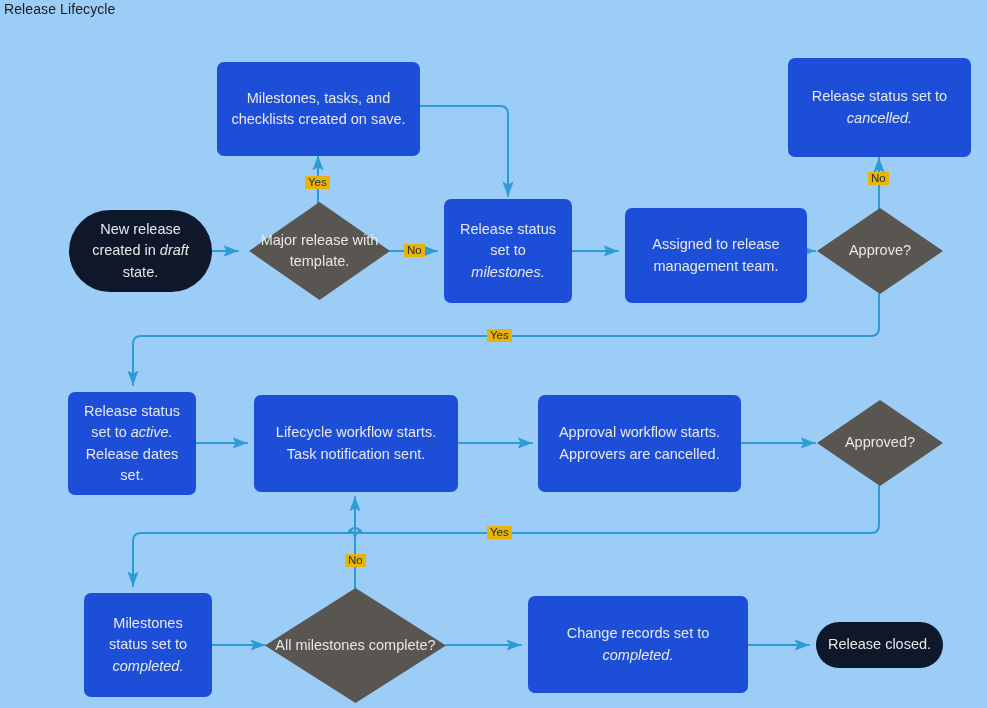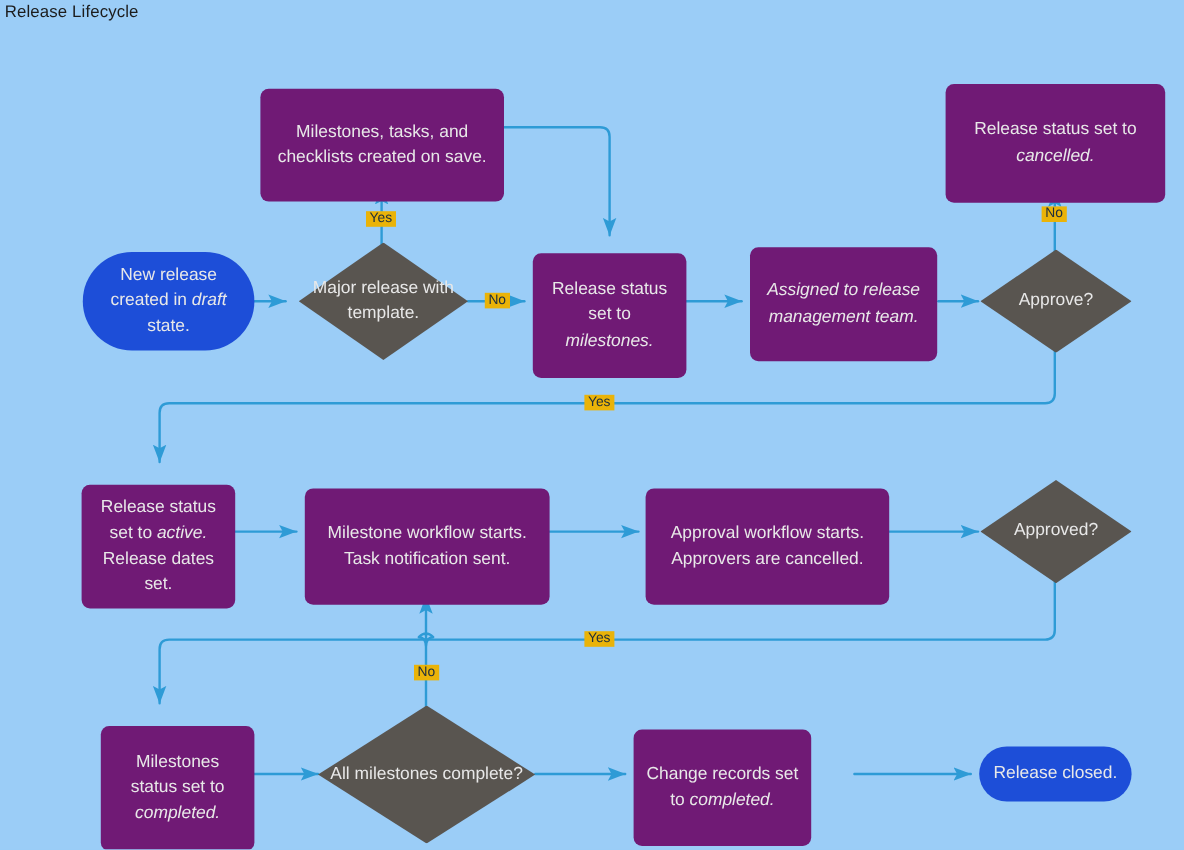--- a/index.html
+++ b/index.html
@@ -42,26 +42,25 @@
     align-items: center;
     justify-content: center;
     text-align: center;
     color: #e8e8e8;
     font-size: 14.5px;
     line-height: 1.48;
     padding: 4px 8px;
   }
   .node .txt { display: block; width: 100%; }
   .node.rect {
-    background: #701a75;
+    background: #1d4ed8;
     border-radius: 7px;
-    margin-top: 12px;
   }
   .node.stadium {
-    background: #1d4ed8;
+    background: #0f172a;
     border-radius: 42px;
   }
   .node.diamond-wrap {
     background: transparent;
     padding: 0;
   }
   .dia-shape {
     position: absolute;
     left: 0; top: 0;
     width: 100%;
@@ -146,60 +145,60 @@
   </div>
 
   <div class="node rect" style="left:217px; top:62px; width:203px; height:94px;">
     <span class="txt">Milestones, tasks, and checklists created on save.</span>
   </div>
 
   <div class="node rect" style="left:444px; top:199px; width:128px; height:104px;">
     <span class="txt">Release status set to <em>milestones.</em></span>
   </div>
 
-  <div class="node rect" style="left:625px; top:194px; width:156px; height:95px;font-style:italic;">
+  <div class="node rect" style="left:625px; top:208px; width:182px; height:95px;">
     <span class="txt">Assigned to release management team.</span>
   </div>
 
   <div class="node diamond-wrap" style="left:817px; top:208px; width:126px; height:86px;">
     <span class="dia-shape"></span>
     <span class="dia-label">Approve?</span>
   </div>
 
   <div class="node rect" style="left:788px; top:58px; width:183px; height:99px;">
     <span class="txt">Release status set to <em>cancelled.</em></span>
   </div>
 
   <div class="node rect" style="left:68px; top:392px; width:128px; height:103px;">
     <span class="txt">Release status set to <em>active.</em> Release dates set.</span>
   </div>
 
   <div class="node rect" style="left:254px; top:395px; width:204px; height:97px;">
-    <span class="txt">Milestone workflow starts. Task notification sent.</span>
+    <span class="txt">Lifecycle workflow starts. Task notification sent.</span>
   </div>
 
   <div class="node rect" style="left:538px; top:395px; width:203px; height:97px;">
     <span class="txt">Approval workflow starts. Approvers are cancelled.</span>
   </div>
 
   <div class="node diamond-wrap" style="left:817px; top:400px; width:126px; height:86px;">
     <span class="dia-shape"></span>
     <span class="dia-label">Approved?</span>
   </div>
 
   <div class="node rect" style="left:84px; top:593px; width:128px; height:104px;">
     <span class="txt">Milestones status set to <em>completed.</em></span>
   </div>
 
   <div class="node diamond-wrap" style="left:265px; top:588px; width:181px; height:115px;">
     <span class="dia-shape"></span>
     <span class="dia-label">All milestones complete?</span>
   </div>
 
-  <div class="node rect" style="left:528px; top:596px; width:148px; height:97px;">
+  <div class="node rect" style="left:528px; top:596px; width:220px; height:97px;">
     <span class="txt">Change records set to <em>completed.</em></span>
   </div>
 
   <div class="node stadium" style="left:816px; top:622px; width:127px; height:46px;">
     <span class="txt">Release closed.</span>
   </div>
 
   <div class="elbl" style="left:305px; top:176px;">Yes</div>
   <div class="elbl" style="left:404px; top:244px;">No</div>
   <div class="elbl" style="left:868px; top:172px;">No</div>

